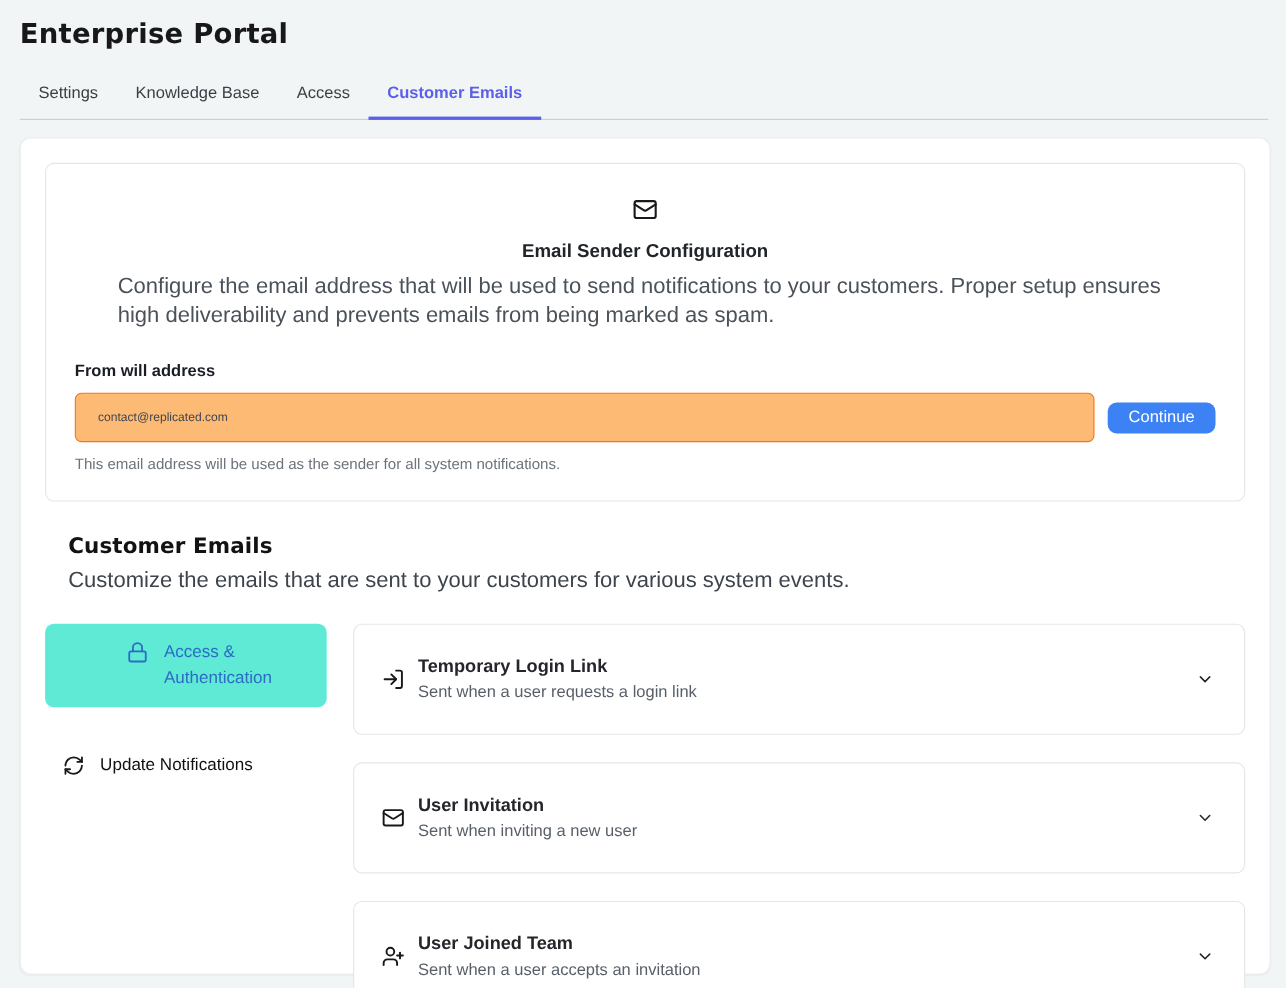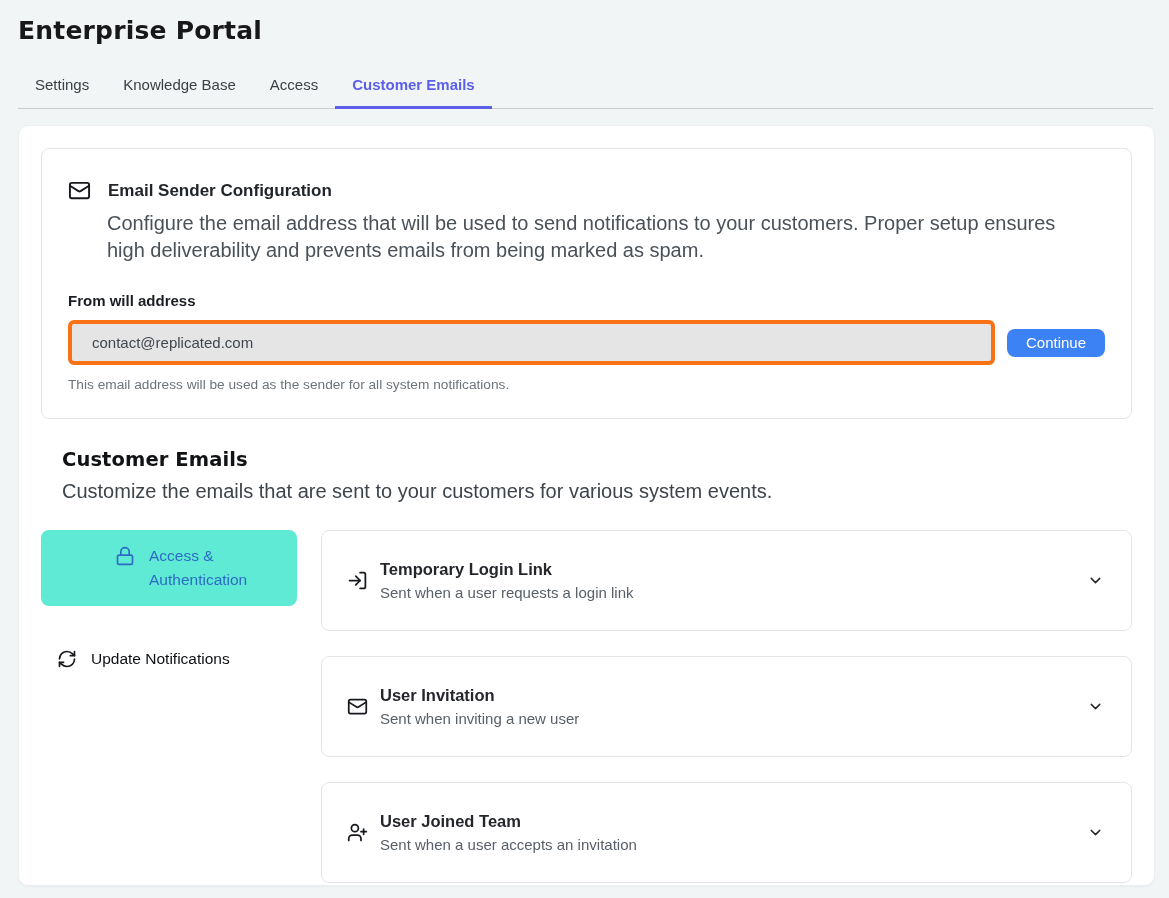--- a/index.html
+++ b/index.html
@@ -45,43 +45,43 @@
     box-shadow: 0 1px 2px rgba(16,24,40,0.04);
     padding: 22px 22px 20px 22px;
     height: 761px;
   }
   
   .sender-card {
     border: 1px solid #E3E6E9;
     border-radius: 8px;
     padding: 30px 26px 26px 26px;
   }
-  .sender-head { display: flex; align-items: center; gap: 17px; }
+  .sender-head { display: flex; align-items: center; gap: 17px; flex-direction: column; }
   .sender-title { font-size: 17px; font-weight: 700; color: #212529; }
   .sender-desc {
     margin: 8px 0 0 39px;
     max-width: 975px;
     font-size: 20px; line-height: 27px; color: #4A5158;
   }
   .form-label {
     display: block;
     margin-top: 28px;
     font-size: 15px; font-weight: 700; color: #1A1E24;
   }
   .input-row { display: flex; align-items: center; margin-top: 11px; }
   .email-input {
     flex: 1;
     height: 45px;
-    border: 4px solid #f97316;
+    border: 1px solid #f97316;
     border-radius: 6px;
     padding: 0 20px;
-    font-size: 15px; color: #40474F;
+    font-size: 11px; color: #40474F;
     font-family: "Liberation Sans", sans-serif;
     outline: none;
-    background: #e5e5e5;
+    background: #fdba74;
   }
   .continue-btn {
     margin-left: 12px;
     height: 28px;
     padding: 0 19px;
     background: #3D82F4;
     border: none; border-radius: 8px;
     color: #FFFFFF; font-size: 15px;
     font-family: "Liberation Sans", sans-serif;
     cursor: pointer;

